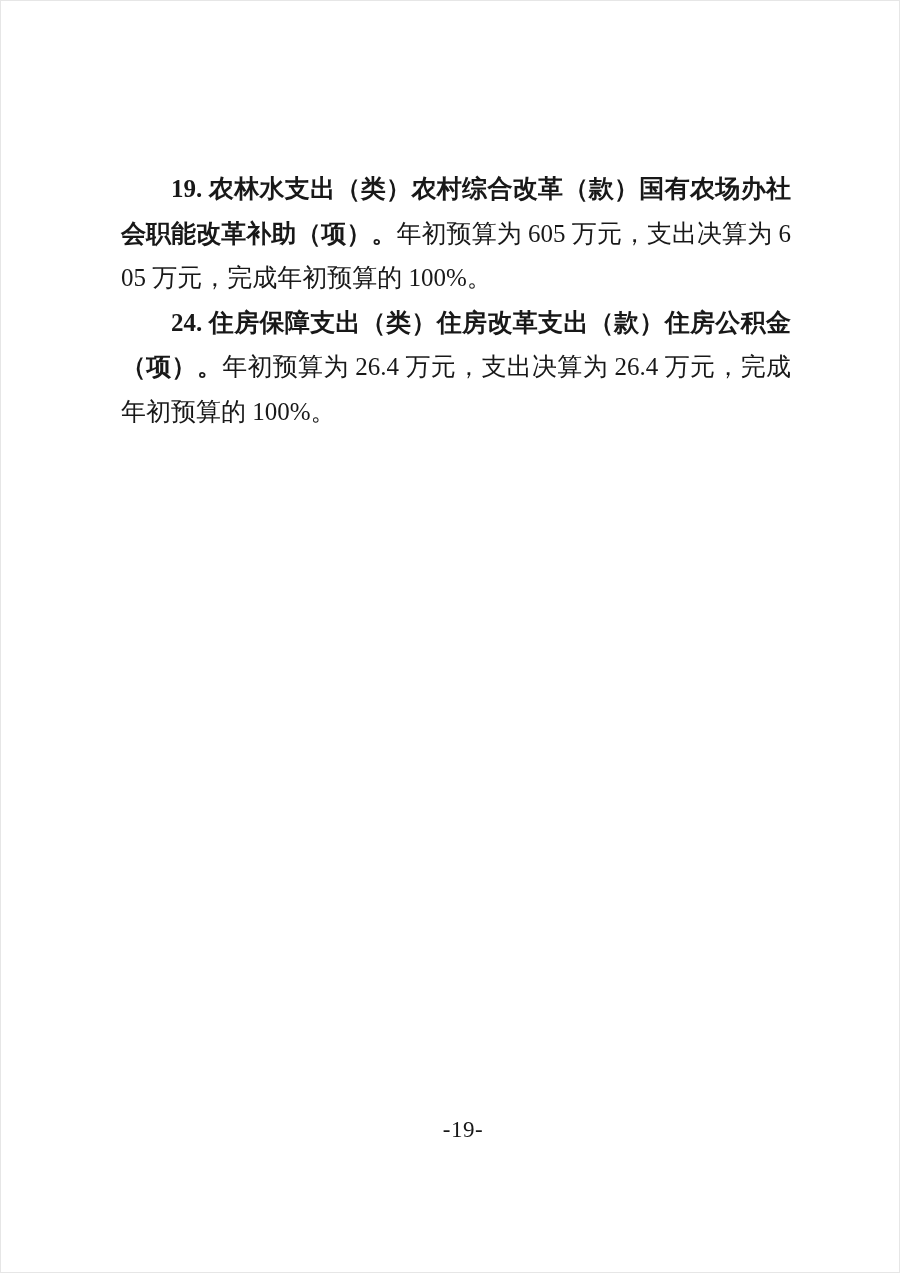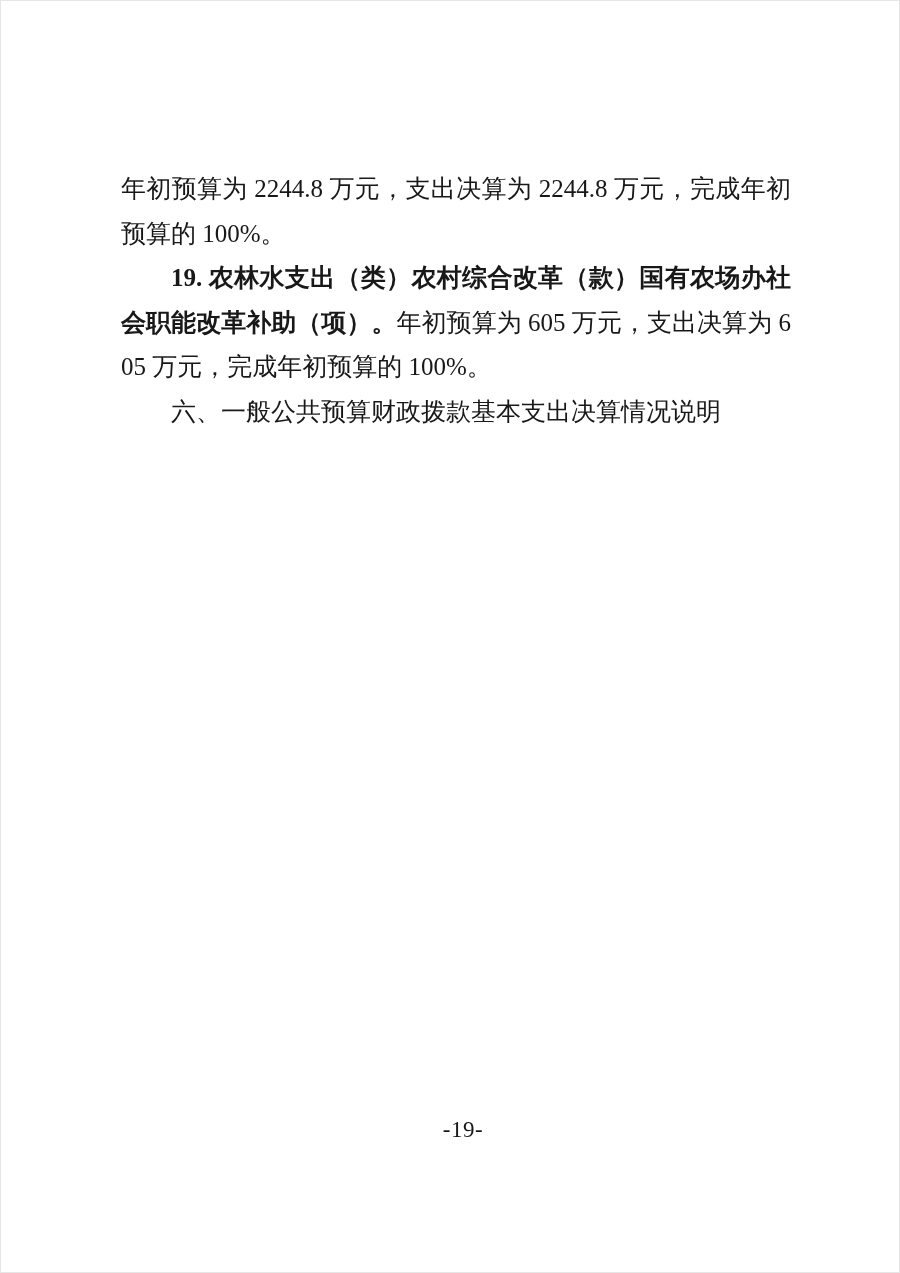--- a/index.html
+++ b/index.html
@@ -53,28 +53,27 @@
     letter-spacing: 0.5px;
     margin-left: 13px;
   }
 </style>
 </head>
 <body>
 
 <div class="page">
   <div class="content">
 
-    <p class="para no-indent"><span>年初预算为 2244.8 万元，支出决算为 2244.8 万元，完成年初预算的 100%。</span></p>
 
     <p class="para"><span class="lead">19. 农林水支出（类）农村综合改革（款）国有农场办社会职能改革补助（项）。</span><span>年初预算为 605 万元，支出决算为 605 万元，完成年初预算的 100%。</span></p>
 
 
+    <p class="para"><span class="lead">24. 住房保障支出（类）住房改革支出（款）住房公积金（项）。</span><span>年初预算为 26.4 万元，支出决算为 26.4 万元，完成年初预算的 100%。</span></p>
 
 
-    <p class="para section-heading">六、一般公共预算财政拨款基本支出决算情况说明</p>
 
 
   </div>
 
   <div class="footer">
     <span>-19-</span>
   </div>
 </div>
 
 </body></html>

